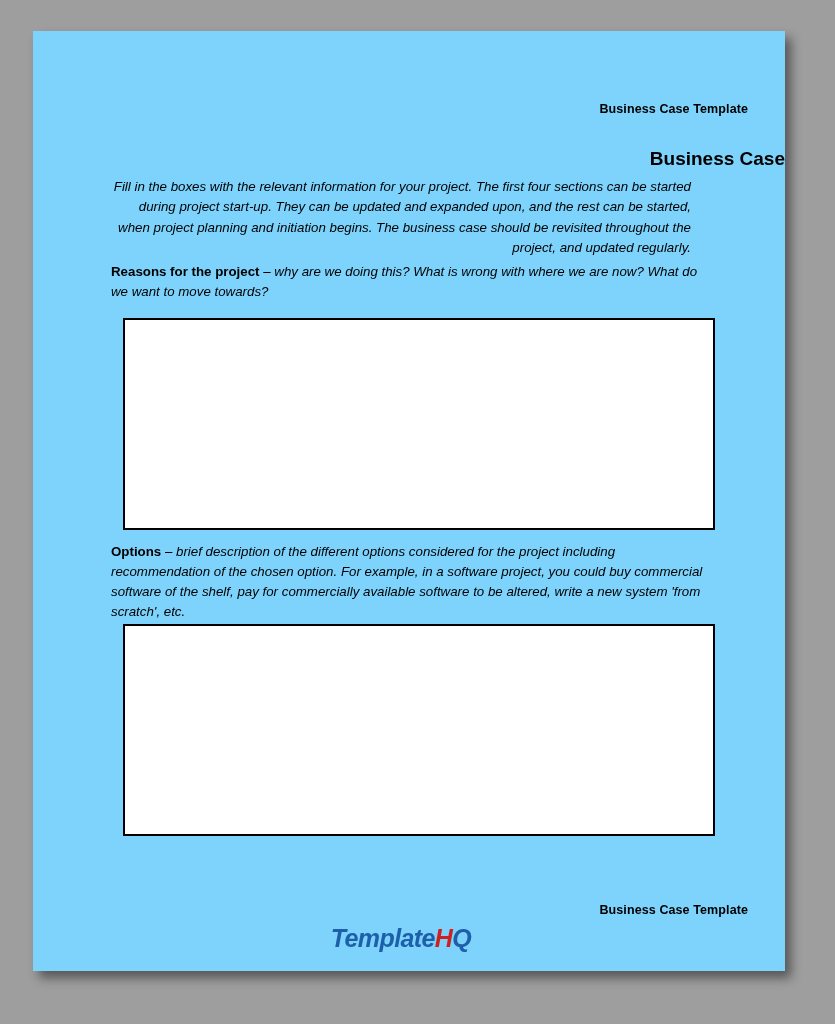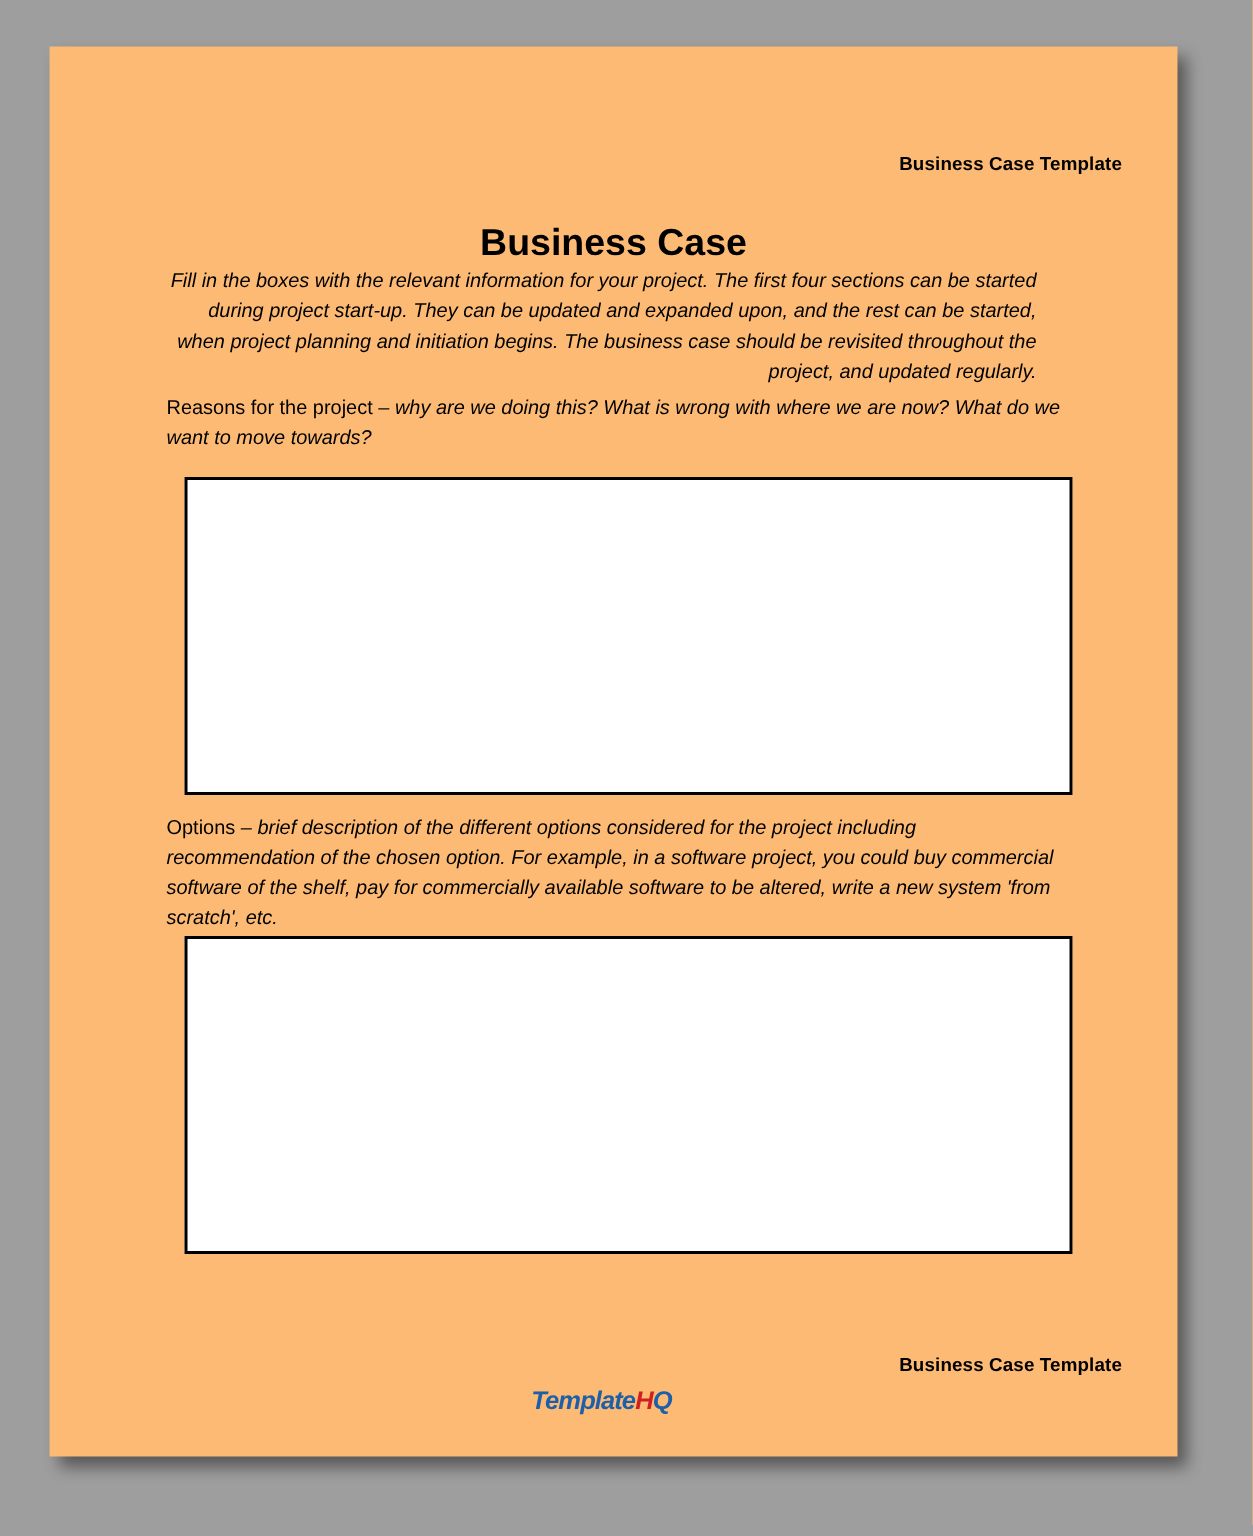--- a/index.html
+++ b/index.html
@@ -12,21 +12,21 @@
     background: #9e9e9e;
     font-family: "Liberation Sans", sans-serif;
     overflow: hidden;
   }
   .page-wrap {
     position: absolute;
     left: 33px;
     top: 31px;
     width: 752px;
     height: 940px;
-    background: #fdba74;
+    background: #7dd3fc;
     box-shadow: 6px 7px 10px rgba(0,0,0,0.45);
   }
   .doc-inner {
     position: relative;
     width: 100%;
     height: 100%;
     box-sizing: border-box;
     padding: 0 44px;
   }
   .header-label {
@@ -36,22 +36,22 @@
     font-size: 12.5px;
     font-weight: bold;
     color: #000;
     letter-spacing: 0.1px;
   }
   .doc-title {
     position: absolute;
     left: 0;
     right: 0;
     top: 117px;
-    text-align: center;
-    font-size: 25px;
+    text-align: right;
+    font-size: 19px;
     font-weight: bold;
     color: #000;
   }
   .intro {
     position: absolute;
     left: 78px;
     top: 146px;
     width: 580px;
     font-size: 13.3px;
     font-style: italic;
@@ -64,21 +64,21 @@
     left: 78px;
     width: 600px;
   }
   .section-heading {
     font-size: 13.3px;
     line-height: 1.5;
     color: #000;
     font-style: italic;
   }
   .section-heading .bold-lead {
-    font-weight: normal;
+    font-weight: bold;
     font-style: normal;
   }
   .answer-box {
     position: absolute;
     border: 2.5px solid #000;
     background: #ffffff;
   }
   .footer-label {
     position: absolute;
     right: 37px;
@@ -87,21 +87,21 @@
     font-weight: bold;
     color: #000;
     letter-spacing: 0.1px;
   }
   .logo {
     position: absolute;
     left: 0;
     right: 16px;
     top: 893px;
     text-align: center;
-    font-size: 17px;
+    font-size: 25px;
     font-weight: bold;
     font-style: italic;
     letter-spacing: -0.6px;
   }
   .logo .part-t { color: #1d5fa8; }
   .logo .part-h { color: #cf1f1f; }
   .logo .part-q { color: #1d5fa8; }
 </style>
 </head>
 <body>

